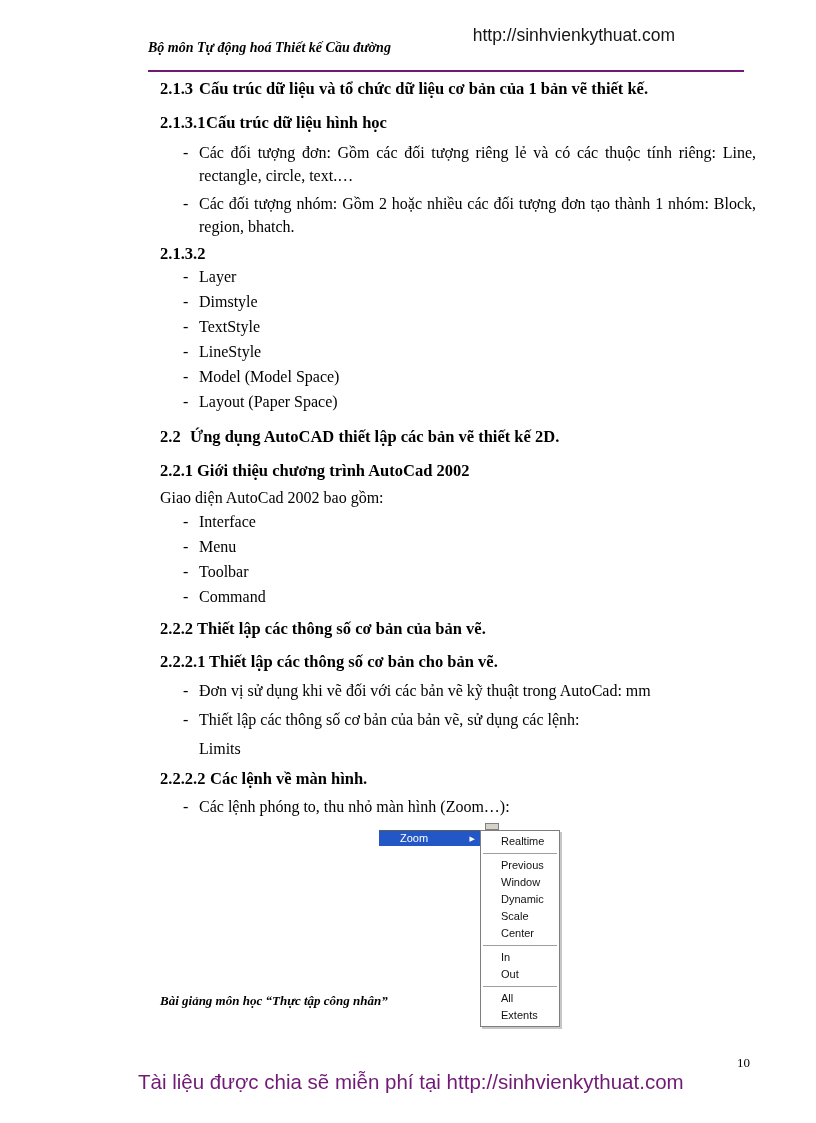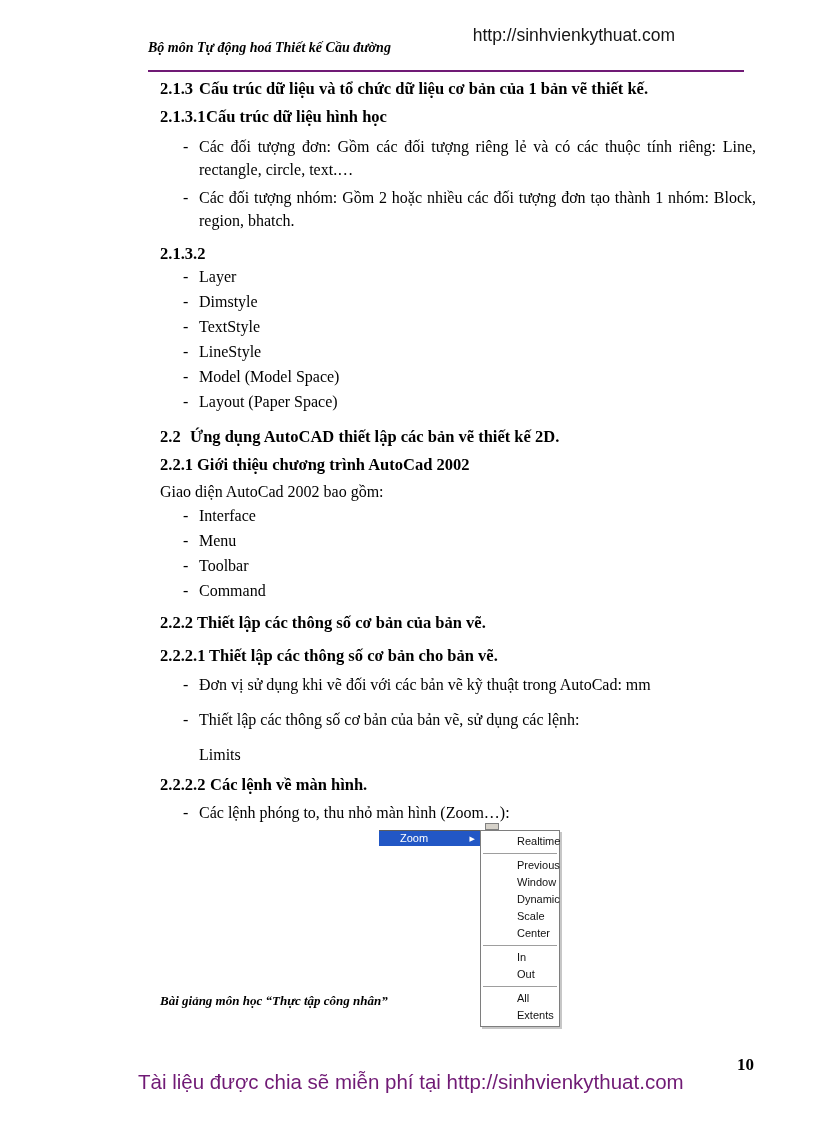--- a/index.html
+++ b/index.html
@@ -18,23 +18,23 @@
     position:absolute; left:106px; width:596px; top:38px;
     border-bottom:2px solid #701a75; padding-bottom:14px;
   }
   .hdr .dept { font-size:14px; font-weight:bold; font-style:italic; }
   
   .content { position:absolute; left:118px; width:596px; top:79px; }
   .h2 { font-size:16.5px; font-weight:bold; line-height:20px; display:flex; }
   .h2 .num { display:inline-block; }
   .w30{min-width:30px}.w37{min-width:37px}.w39{min-width:39px}
   .w46{min-width:46px}.w47{min-width:47px}.w49{min-width:49px}.w50{min-width:50px}
-  .mt13{margin-top:13px}.mt14{margin-top:8px}.mt10{margin-top:10px}
+  .mt13{margin-top:13px}.mt14{margin-top:14px}.mt10{margin-top:10px}
   .mt9{margin-top:9px}.mt8{margin-top:8px}.mt7{margin-top:7px}
-  .mt6{margin-top:6px}.mt5{margin-top:5px}.mt2{margin-top:12px}
+  .mt6{margin-top:6px}.mt5{margin-top:5px}.mt2{margin-top:6px}
   .body-text { font-size:16px; line-height:23px; }
   .row25 { font-size:16px; line-height:25px; }
   .bullet { position:relative; padding-left:39px; }
   .bullet .dash { position:absolute; left:23px; top:0; }
   .jline { text-align:justify; text-align-last:justify; }
   .cmd { padding-left:39px; }
   
   .shot { position:absolute; left:337px; top:820px; width:190px; height:228px;
           font-family:"Liberation Sans", sans-serif; font-size:11px; color:#111; }
   .parent-topline { position:absolute; left:0; top:10px; width:104px; height:1px; background:#5d5d5d; }
@@ -44,26 +44,26 @@
     position:absolute; left:0; top:11px; width:103px; height:15px;
     color:#fff; line-height:15px; padding-left:21px;
   }
   .parent-row .arrow { position:absolute; right:7px; top:0; font-size:7px; line-height:15px; }
   .submenu {
     position:absolute; left:101px; top:10px; width:80px;
     background:#fff; border:1px solid #7e7e7e;
     box-shadow:2px 2px 0 rgba(130,130,130,.45);
     padding:2px 0;
   }
-  .mi { height:17px; line-height:17px; padding-left:36px; }
+  .mi { height:17px; line-height:17px; padding-left:20px; }
   .msep { border-top:1px solid #9e9e9e; margin:3px 2px; }
   
   .foot-course { position:absolute; left:118px; top:993px;
                  font-size:13px; font-weight:bold; font-style:italic; }
-  .foot-page   { position:absolute; left:695px; top:1055px; font-size:17px;font-weight:bold; }
+  .foot-page   { position:absolute; left:695px; top:1055px; font-size:13px; }
   .share-note  { position:absolute; left:96px; top:1070px;
                  font-family:"Liberation Sans", sans-serif; font-size:20.5px; color:#701a75; }
 </style>
 </head>
 <body>
 
 <div class="page">
 
   <div class="site-url">http://sinhvienkythuat.com</div>
   <div class="hdr">

